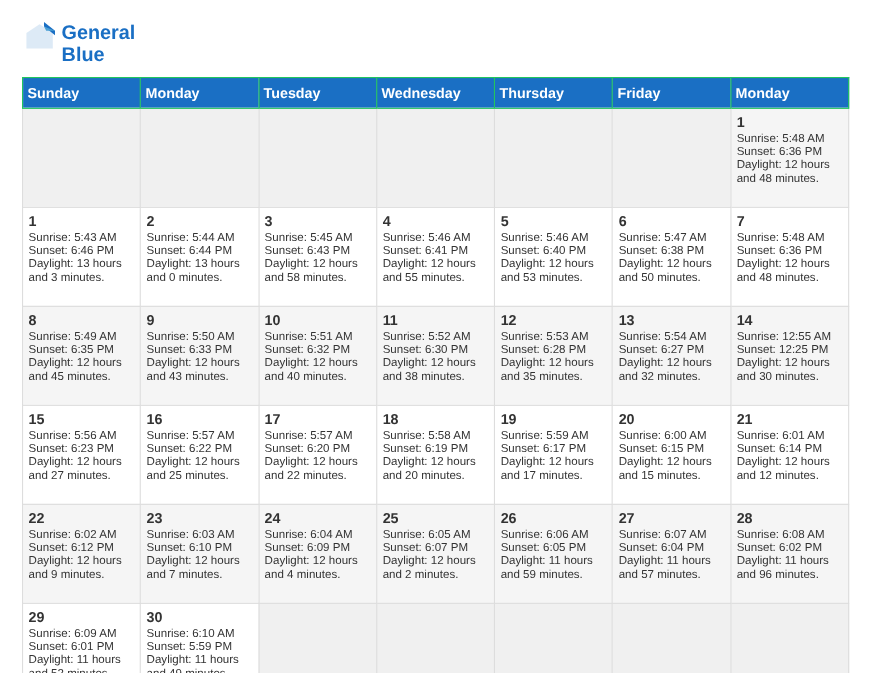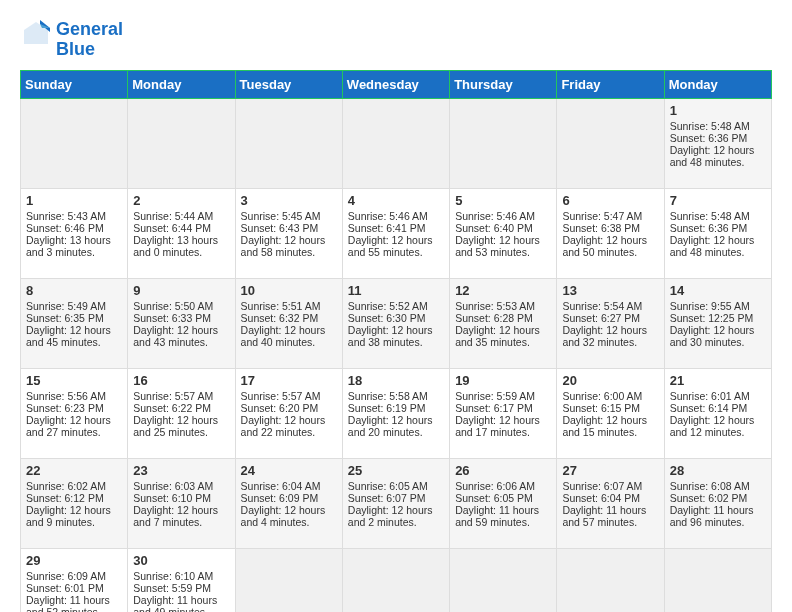--- a/index.html
+++ b/index.html
@@ -205,21 +205,21 @@
           <div>Daylight: 12 hours and 35 minutes.</div>
         </td>
         <td>
           <span class="day-number">13</span>
           <div>Sunrise: 5:54 AM</div>
           <div>Sunset: 6:27 PM</div>
           <div>Daylight: 12 hours and 32 minutes.</div>
         </td>
         <td>
           <span class="day-number">14</span>
-          <div>Sunrise: 9:55 AM</div>
+          <div>Sunrise: 12:55 AM</div>
           <div>Sunset: 12:25 PM</div>
           <div>Daylight: 12 hours and 30 minutes.</div>
         </td>
       </tr>
       <tr>
         <td>
           <span class="day-number">15</span>
           <div>Sunrise: 5:56 AM</div>
           <div>Sunset: 6:23 PM</div>
           <div>Daylight: 12 hours and 27 minutes.</div>

